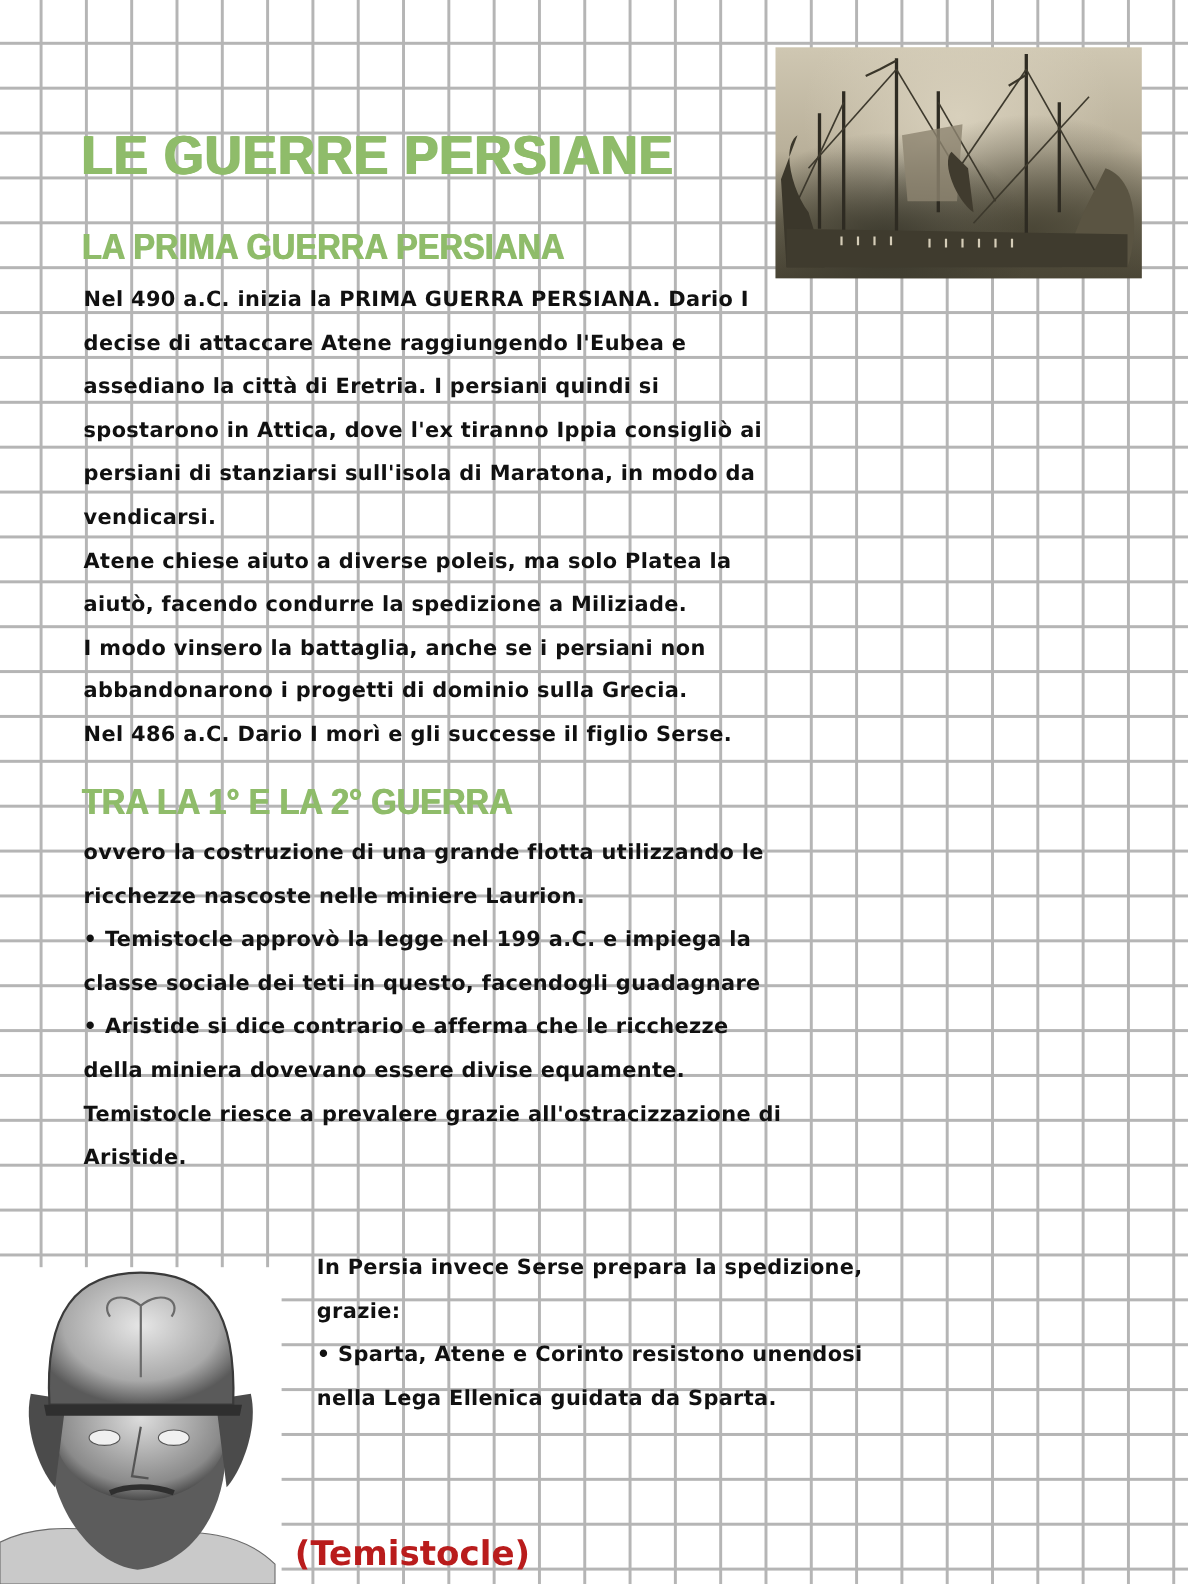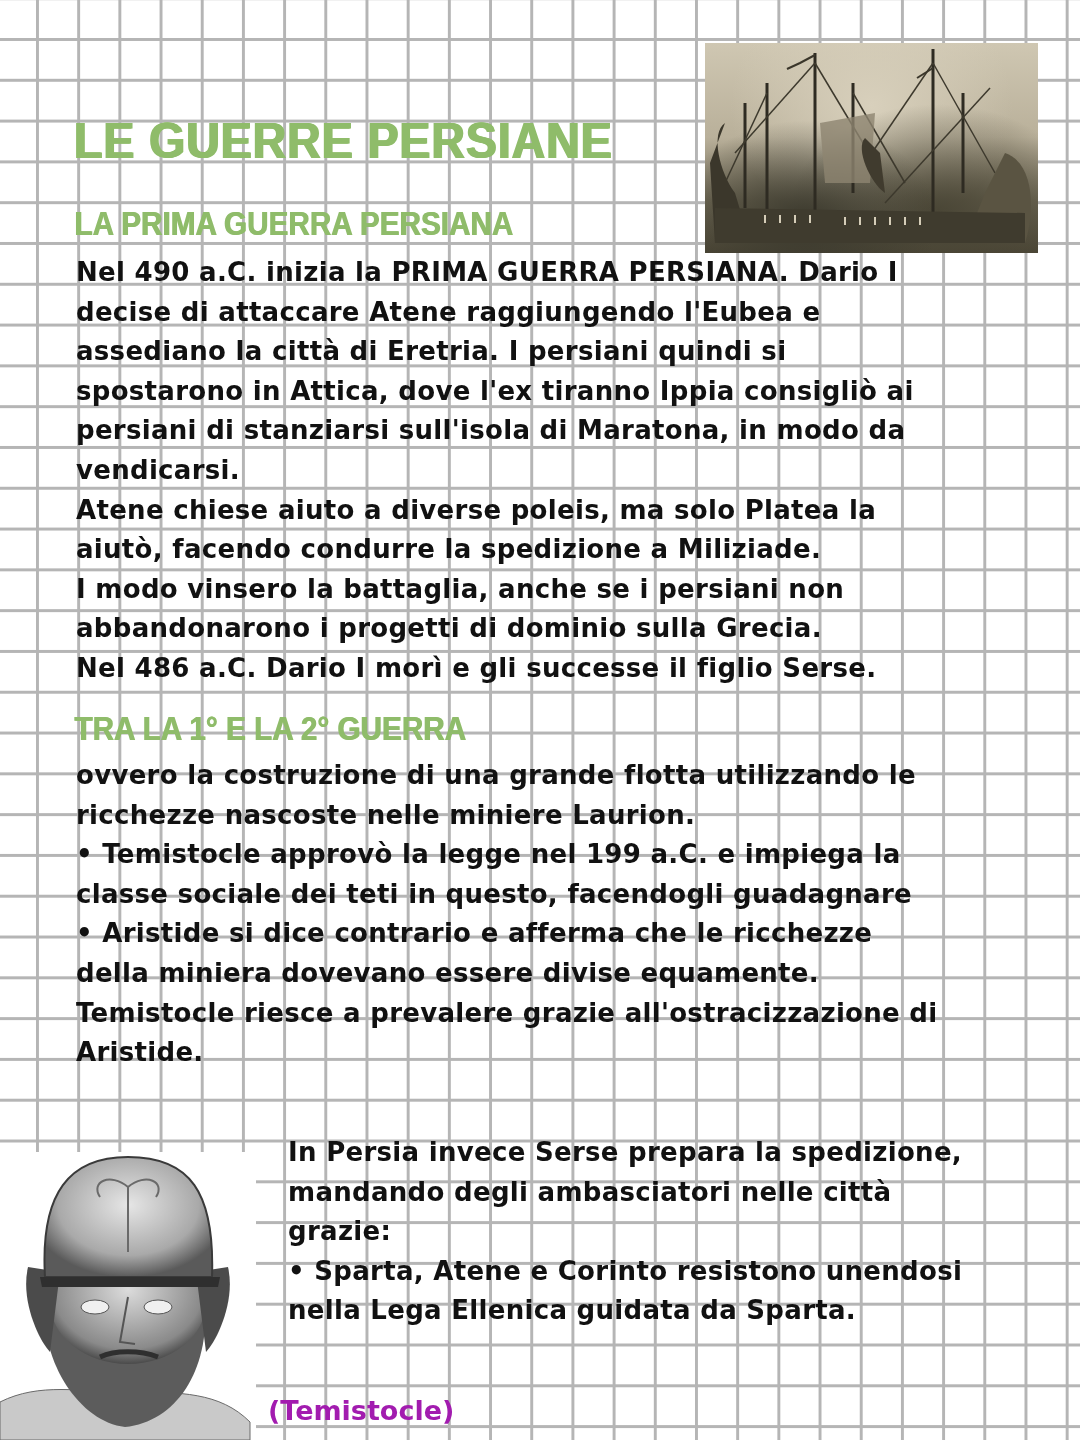--- a/index.html
+++ b/index.html
@@ -23,40 +23,40 @@
     text-shadow: 1px 0 0 #8fbc6a, -1px 0 0 #8fbc6a;
   }
   .h2 {
     font-family: "Liberation Sans", sans-serif;
     font-weight: 900; color: #8fbc6a; font-size: 33px; white-space: nowrap;
     transform: scaleX(0.9); transform-origin: left top;
     text-shadow: 1px 0 0 #8fbc6a;
   }
   .body-text {
     font-family: "DejaVu Sans", sans-serif;
-    font-size: 26px; color: #111; line-height: 39.6px;
+    font-size: 19px; color: #111; line-height: 39.6px;
     white-space: nowrap; font-weight: bold; letter-spacing: 0.3px;
   }
   .line { display: block; height: 39.6px; }
   .ships {
     left: 705px; top: 43px; width: 333px; height: 210px;
     background:
       radial-gradient(ellipse at 30% 85%, #3c3a2e 0%, transparent 40%),
       radial-gradient(ellipse at 70% 80%, #4a4636 0%, transparent 45%),
       radial-gradient(ellipse at 50% 30%, #d8d0bc 0%, transparent 60%),
       linear-gradient(180deg, #cfc7b2 0%, #b9b09a 45%, #6d6754 75%, #4a4535 100%);
     overflow: hidden;
   }
   .ships svg { position: absolute; left: 0; top: 0; }
   .bust {
     left: 0; top: 1152px; width: 256px; height: 288px;
     background: #ffffff; overflow: hidden;
   }
   .caption {
-    left: 268px; top: 1395px; font-size: 27px; color: #a21caf;
+    left: 268px; top: 1395px; font-size: 31px; color: #b91c1c;
     font-family: "DejaVu Sans", sans-serif; font-weight: bold; white-space: nowrap;
   }
 </style>
 </head>
 <body>
 
 <div class="abs title">LE GUERRE PERSIANE</div>
 
 <div class="abs ships">
   <svg width="333" height="210" viewBox="0 0 333 210">
@@ -126,21 +126,20 @@
   <span class="line">• Temistocle approvò la legge nel 199 a.C. e impiega la</span>
   <span class="line">classe sociale dei teti in questo, facendogli guadagnare</span>
   <span class="line">• Aristide si dice contrario e afferma che le ricchezze</span>
   <span class="line">della miniera dovevano essere divise equamente.</span>
   <span class="line">Temistocle riesce a prevalere grazie all'ostracizzazione di</span>
   <span class="line">Aristide.</span>
 </div>
 
 <div class="abs body-text" style="left:288px; top:1133px;">
   <span class="line">In Persia invece Serse prepara la spedizione,</span>
-  <span class="line">mandando degli ambasciatori nelle città</span>
   <span class="line">grazie:</span>
   <span class="line">• Sparta, Atene e Corinto resistono unendosi</span>
   <span class="line">nella Lega Ellenica guidata da Sparta.</span>
 </div>
 
 <div class="abs bust">
   <svg width="256" height="288" viewBox="0 0 256 288">
     <defs>
       <radialGradient id="helm" cx="50%" cy="40%" r="60%">
         <stop offset="0%" stop-color="#e6e6e6"></stop>

